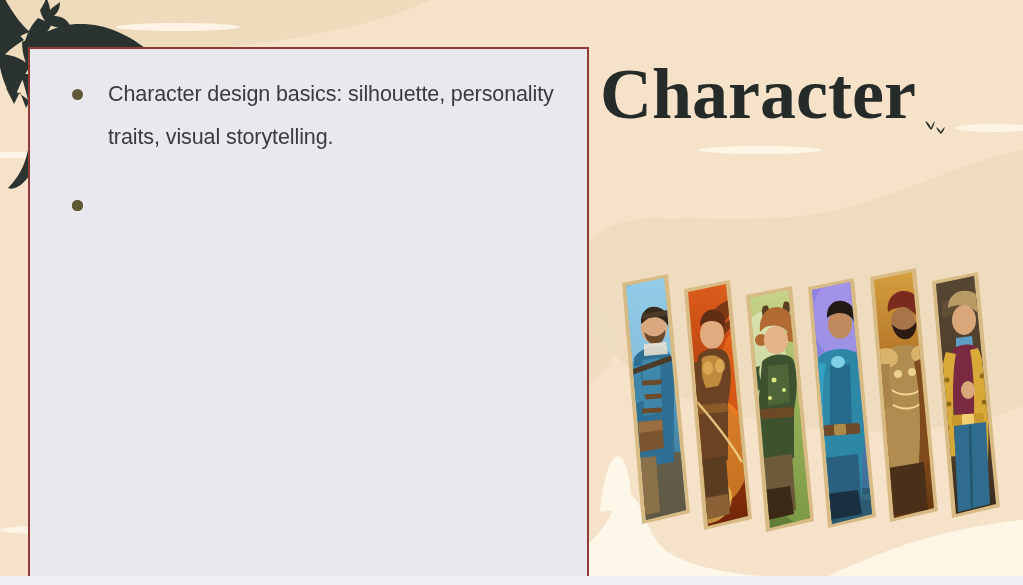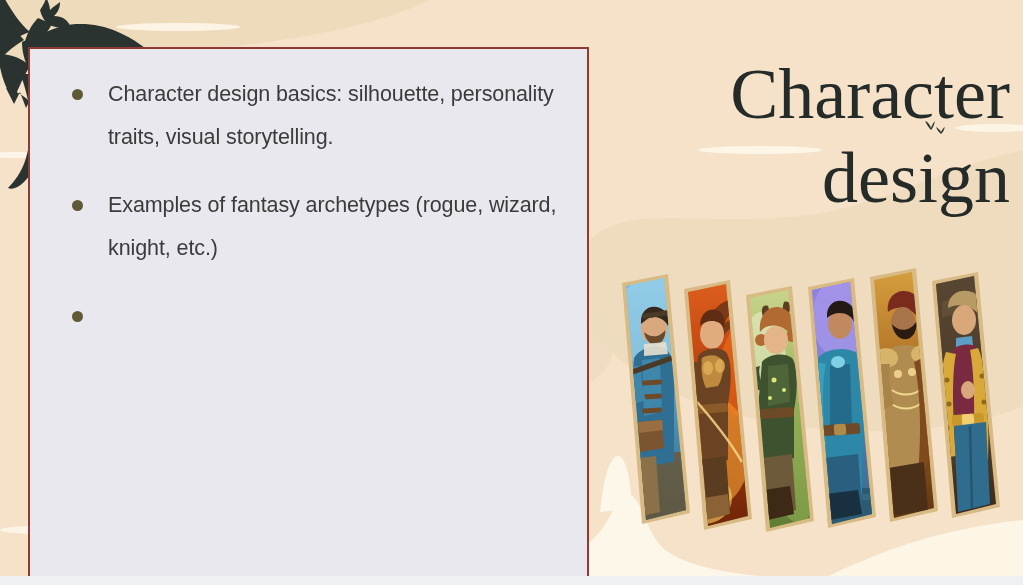--- a/index.html
+++ b/index.html
@@ -74,23 +74,23 @@
     border-radius: 50%;
     background: #5f5a36;
   }
 
   
   .title {
     position: absolute;
     left: 600px;
     top: 52px;
     width: 410px;
-    text-align: right;
+    text-align: left;
     font-family: "Liberation Serif", "DejaVu Serif", serif;
-    font-weight: normal;
+    font-weight: bold;
     font-size: 72px;
     line-height: 84px;
     color: #242b28;
     letter-spacing: 0px;
   }
 
   
   .dragon {
     position: absolute;
     left: -12px;
@@ -203,31 +203,29 @@
   </div>
 
   <div class="content-box">
     <ul class="bullet-list">
       <li class="bullet-item">
         <span class="dot"></span>
         <span>Character design basics: silhouette, personality traits, visual storytelling.</span>
       </li>
       <li class="bullet-item">
         <span class="dot"></span>
-        <span>Examples of fantasy archetypes (rogue, wizard, knight, etc.)</span>
       </li>
       <li class="bullet-item">
         <span class="dot"></span>
       </li>
     </ul>
   </div>
 
   <div class="title">
     <div>Character</div>
-    <div>design</div>
   </div>
 
   <div class="bird">
     <svg class="nosel" viewBox="0 0 22 18" xmlns="http://www.w3.org/2000/svg" aria-hidden="true">
       <g fill="#2b3330">
         <path d="M1,2 C4,3 6,6 7,9 C8,6 9,4 11,2 C10,6 9,9 7,11 C5,9 3,6 1,2 Z"></path>
         <path d="M12,8 C14,9 16,11 17,13 C18,11 19,9 21,8 C20,11 19,13 17,15 C15,13 13,11 12,8 Z"></path>
       </g>
     </svg>
   </div>

